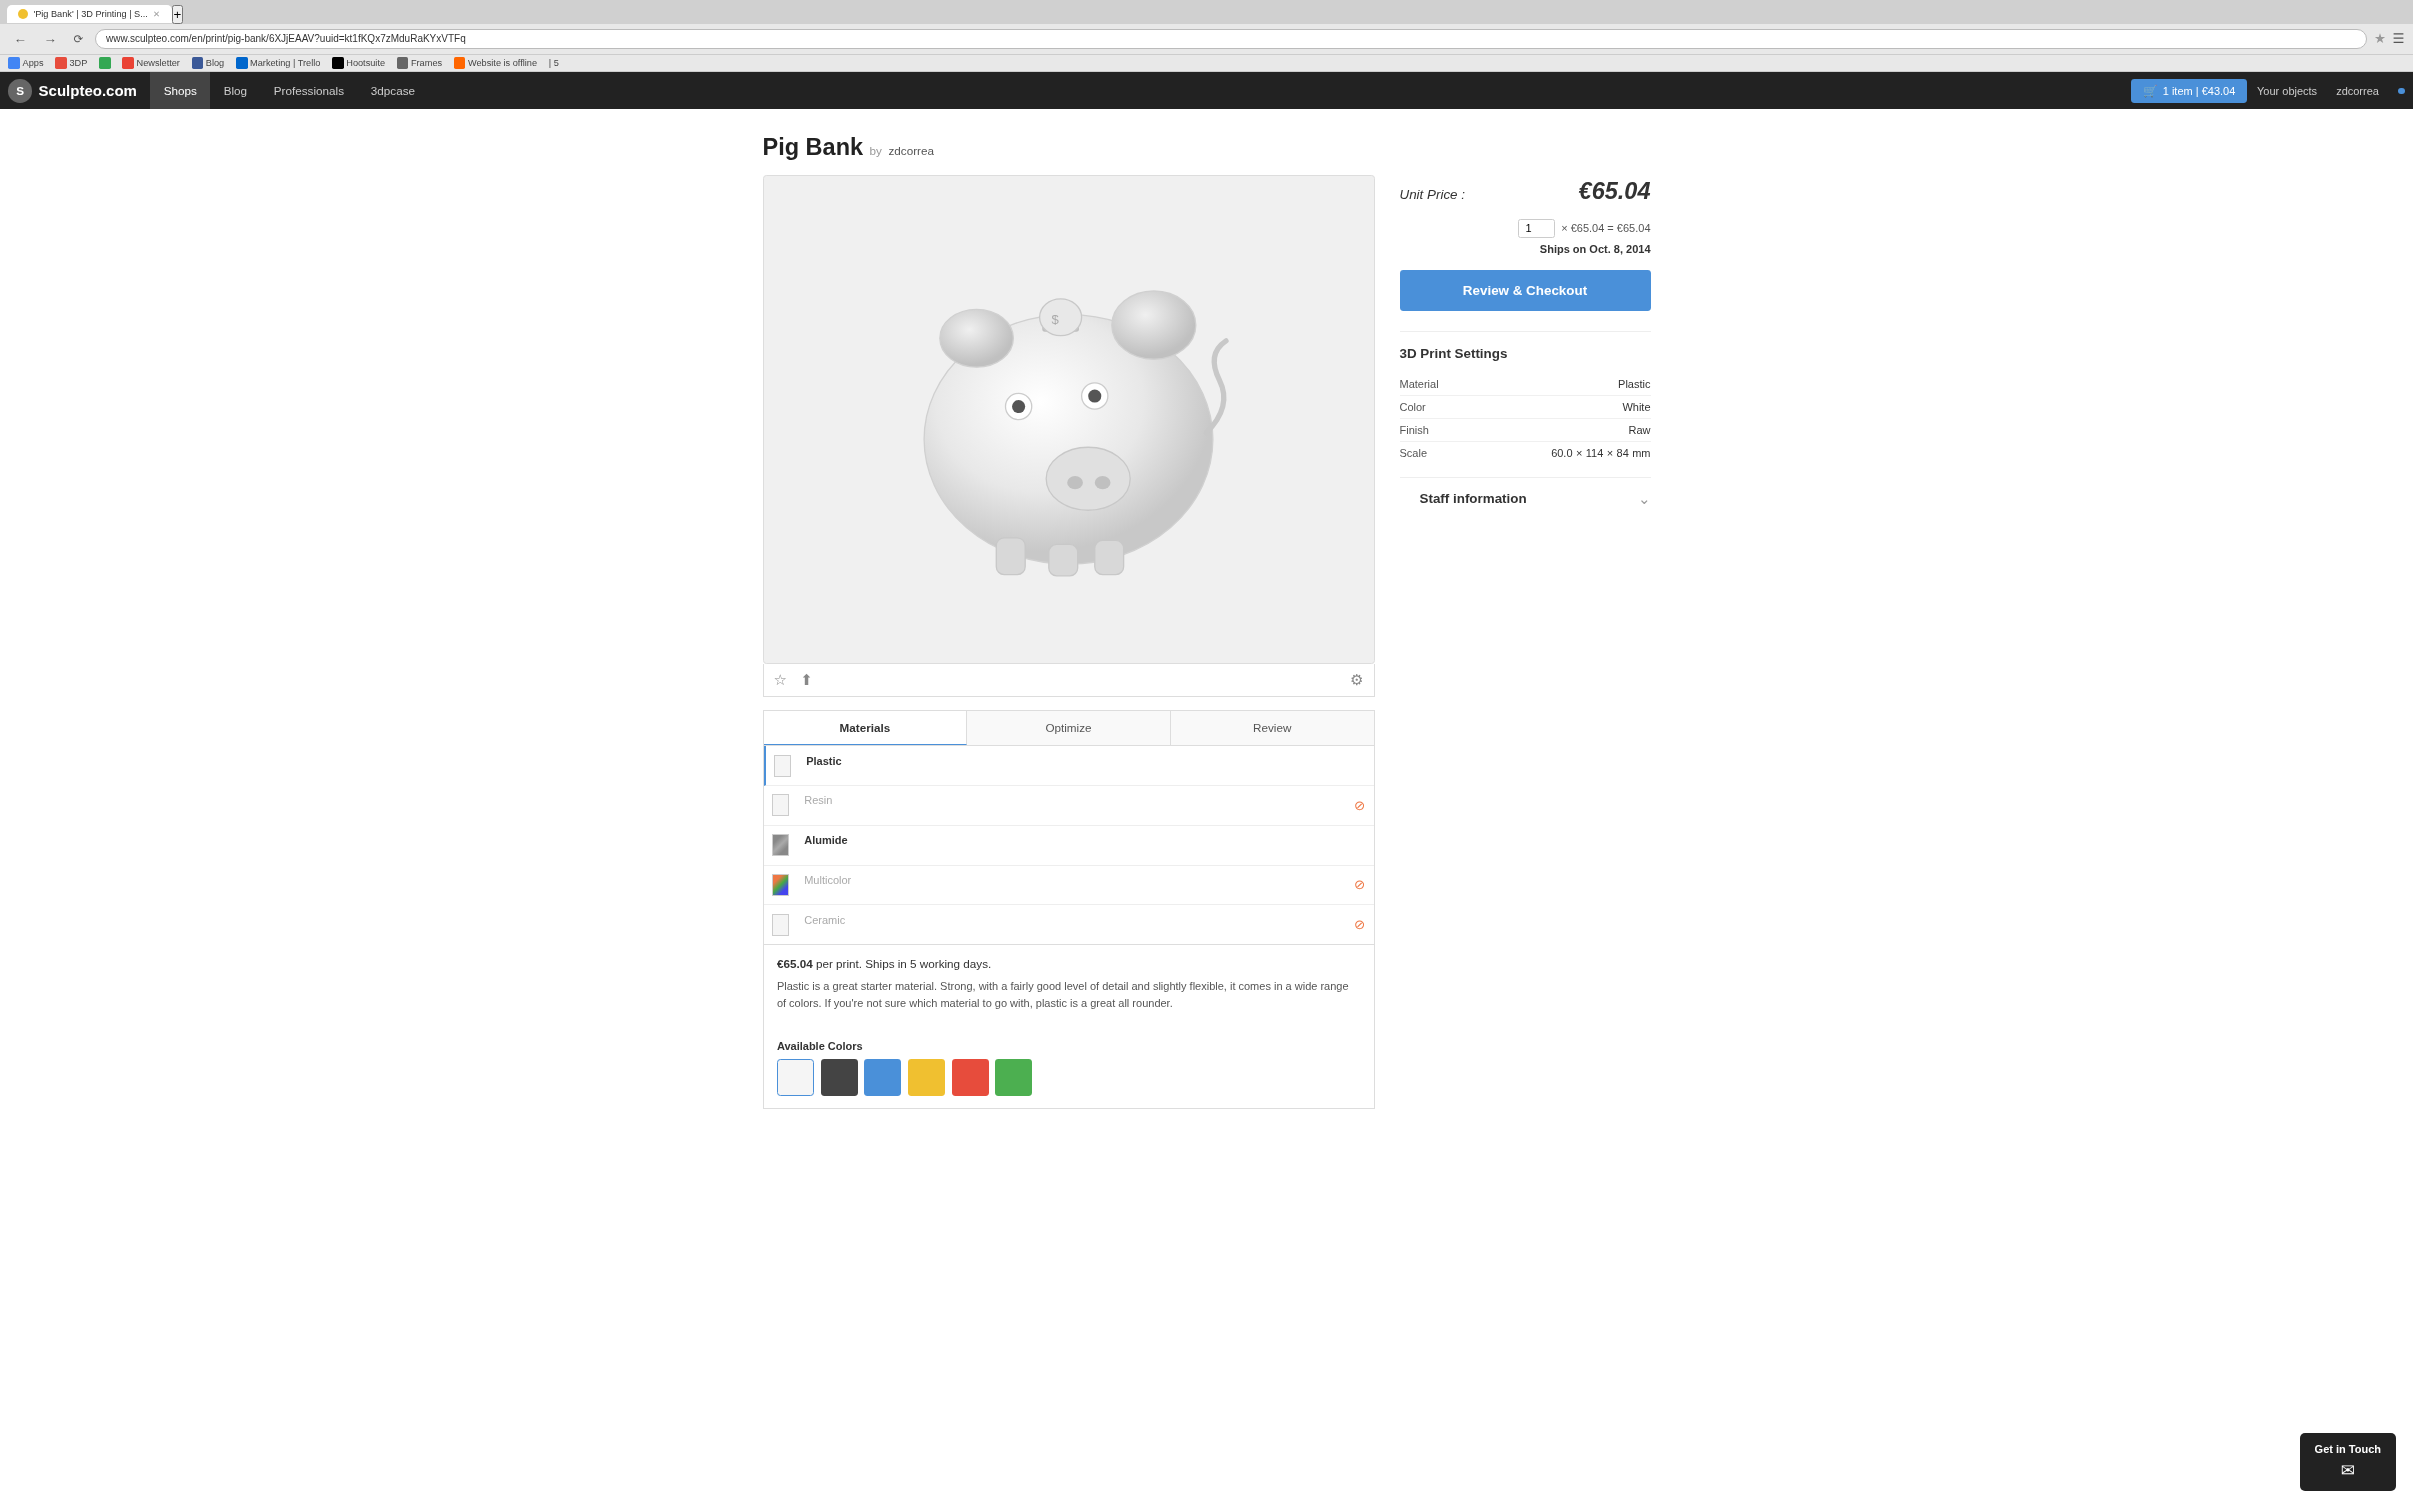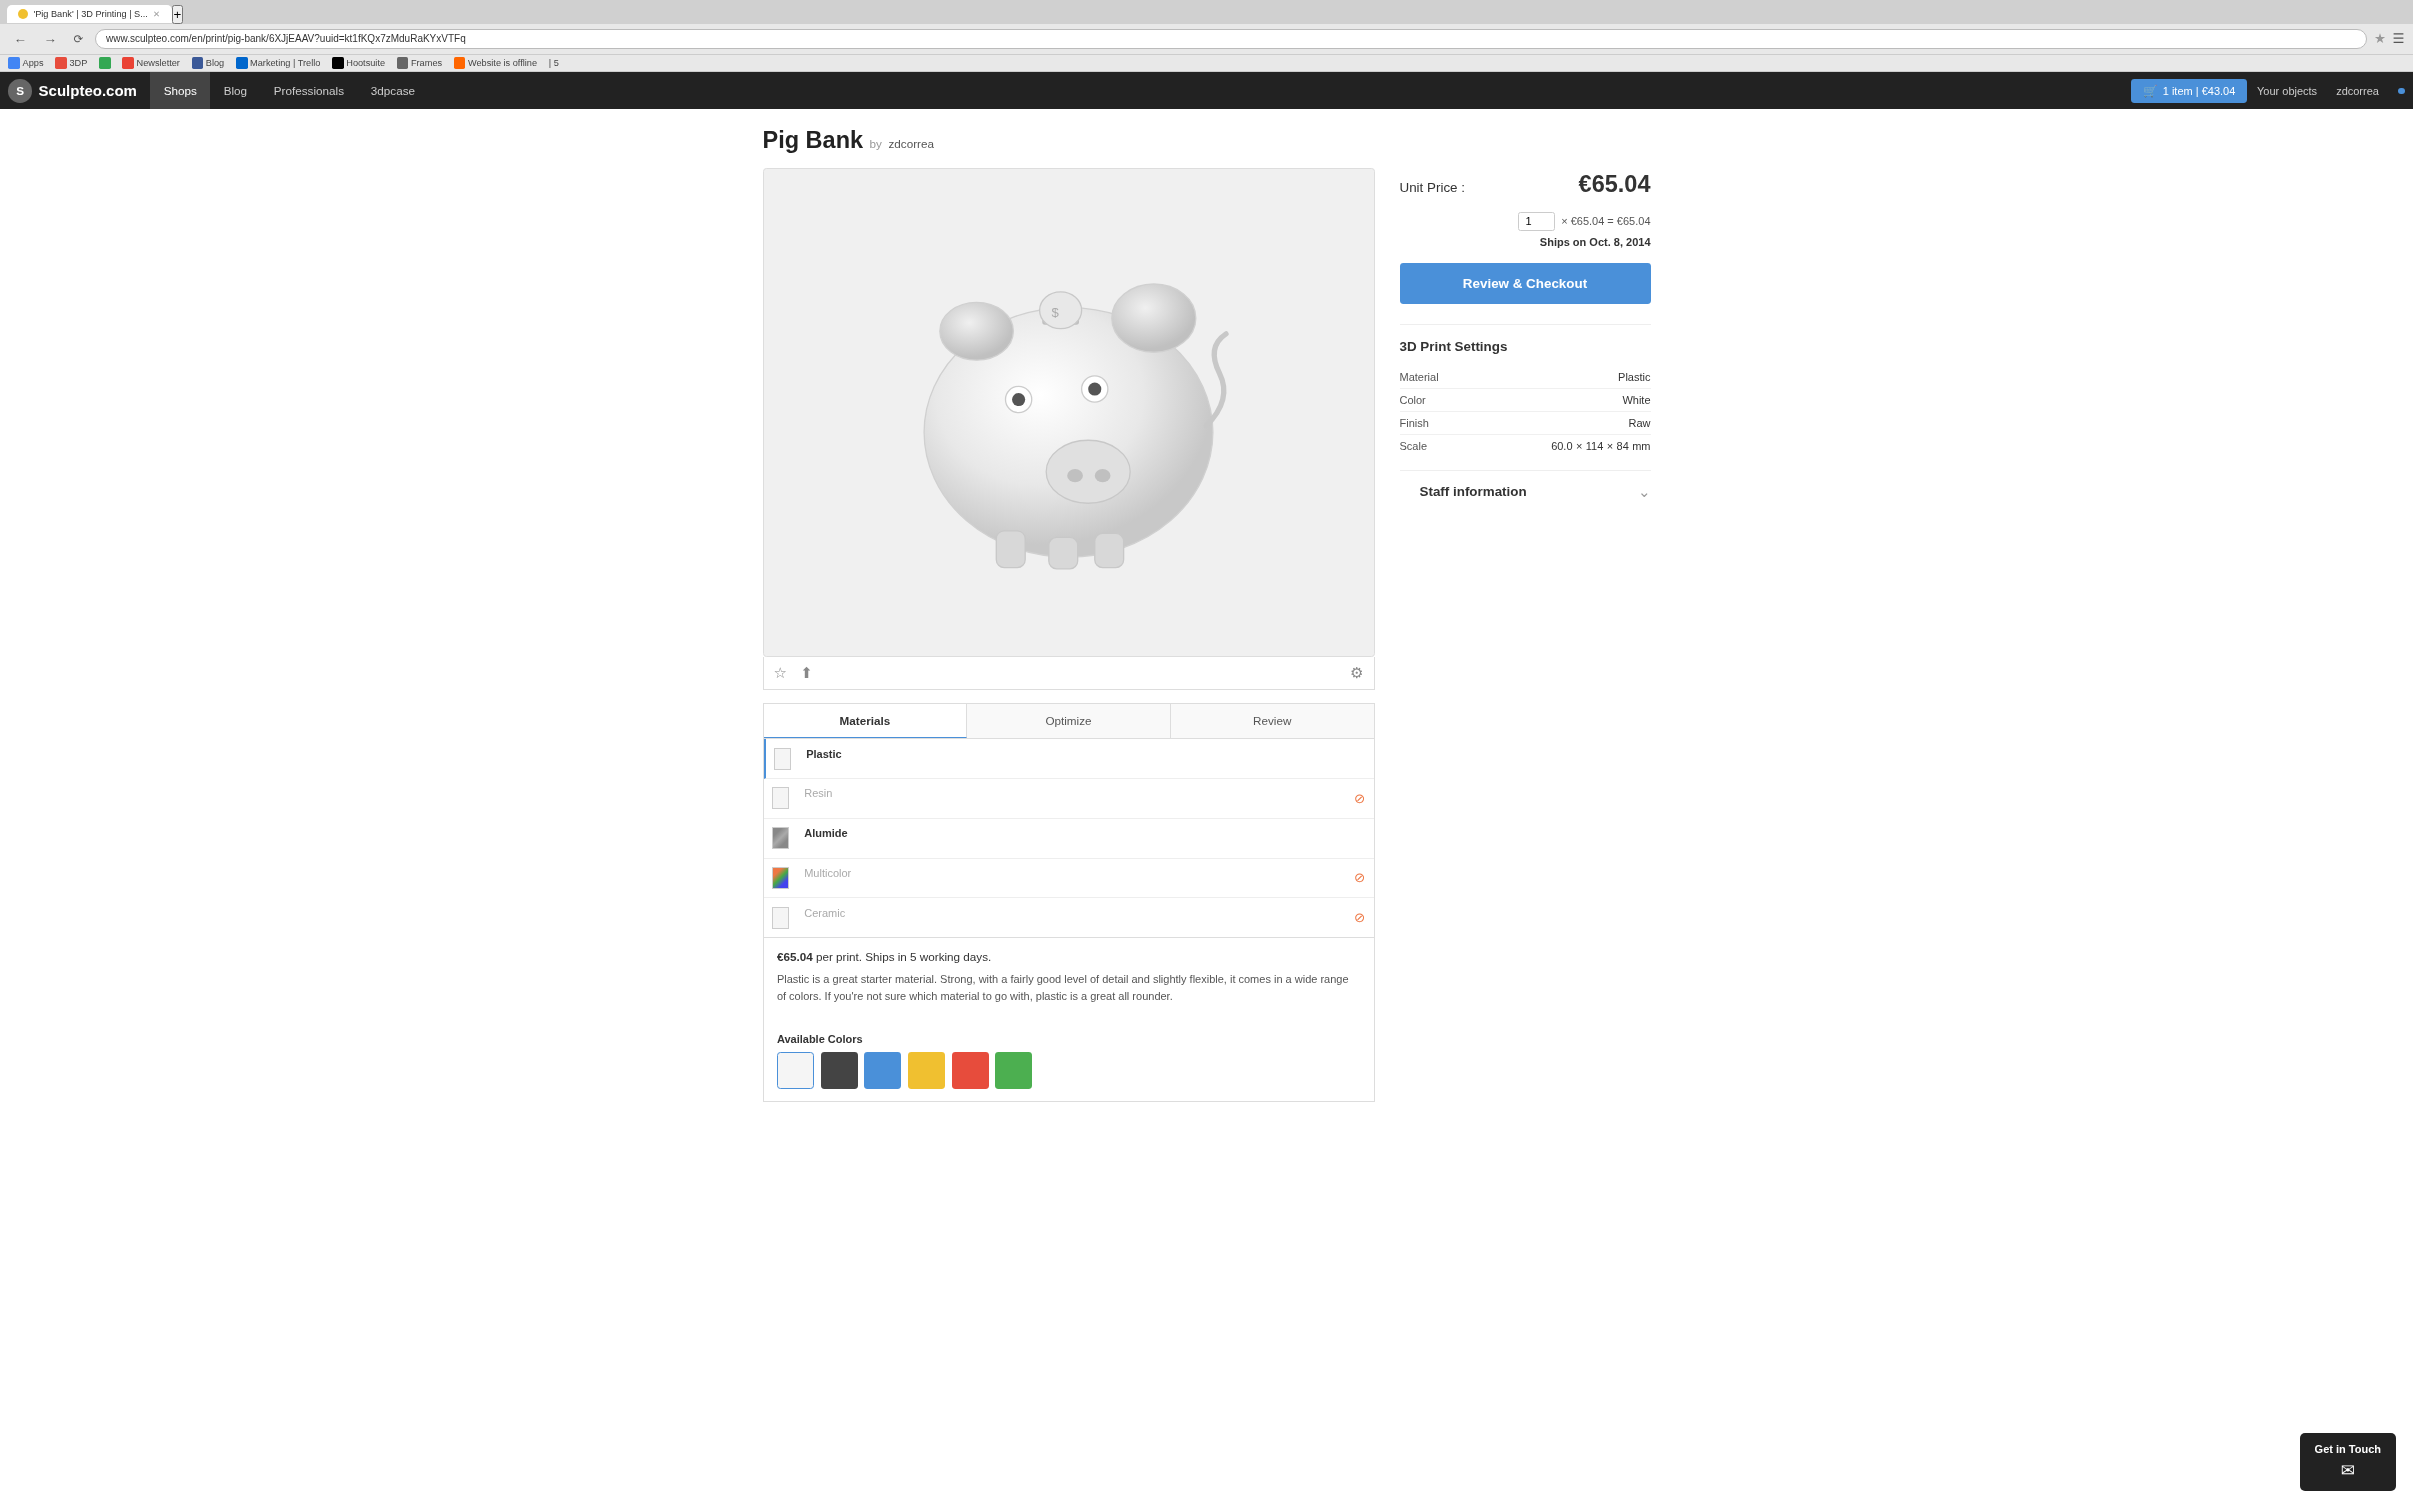--- a/index.html
+++ b/index.html
@@ -38,21 +38,21 @@
     .logo-circle { width: 23.5px; height: 23.5px; background: #666; border-radius: 50%; display: flex; align-items: center; justify-content: center; color: white; font-size: 11.7px; font-weight: bold; }
     .nav-links { display: flex; align-items: center; flex: 1; }
     .nav-link { color: #ccc; text-decoration: none; padding: 0 13.4px; height: 37px; display: flex; align-items: center; font-size: 11.7px; cursor: pointer; }
     .nav-link.active { background: #444; color: #fff; }
     .cart-btn { background: #4a90d9; color: #fff; padding: 5px 11.7px; border-radius: 3.4px; font-size: 11px; display: flex; align-items: center; gap: 5px; cursor: pointer; margin-right: 10px; }
     .cart-icon { font-size: 11.7px; }
     .user-links { color: #ccc; font-size: 11px; display: flex; align-items: center; gap: 19px; }
     .user-dot { width: 6.7px; height: 6.7px; background: #4a90d9; border-radius: 50%; display: inline-block; }
 
     
-    .page-content { max-width: 922px; margin: 0 auto; padding: 18px 17px; }
+    .page-content { max-width: 922px; margin: 0 auto; padding: 25px 17px; }
     .page-title { font-size: 23.5px; font-weight: bold; color: #222; margin-bottom: 13.4px; }
     .page-title .by { font-size: 11.7px; font-weight: normal; color: #999; }
     .page-title .author { font-size: 11.7px; font-weight: normal; color: #555; }
 
     .main-layout { display: flex; gap: 25px; }
     .left-col { flex: 1; }
     .right-col { width: 251px; flex-shrink: 0; }
 
     
     .product-image-container { background: #f0f0f0; border: 0.8px solid #ddd; border-radius: 3.4px; width: 100%; aspect-ratio: 1 / 0.8; position: relative; display: flex; align-items: center; justify-content: center; overflow: hidden; margin-bottom: 0; }
@@ -93,21 +93,21 @@
     .color-swatches { display: flex; gap: 6.7px; flex-wrap: wrap; }
     .color-swatch { width: 37px; height: 37px; border-radius: 3.4px; cursor: pointer; border: 1.7px solid transparent; }
     .color-swatch.white-swatch { background: #f5f5f5; border: 1.7px solid #4a90d9; }
     .color-swatch.dark { background: #444; }
     .color-swatch.blue { background: #4a90d9; }
     .color-swatch.yellow { background: #f0c030; }
     .color-swatch.red { background: #e74c3c; }
     .color-swatch.green { background: #4caf50; }
 
     
-    .unit-price-row { display: flex; justify-content: space-between; align-items: baseline; margin-bottom: 13.4px; margin-top: 3.4px; }
+    .unit-price-row { display: flex; justify-content: space-between; align-items: baseline; margin-bottom: 13.4px; margin-top: 3.4px; font-style: italic; }
     .unit-price-label { font-size: 13.4px; color: #333; }
     .unit-price-value { font-size: 23.5px; font-weight: bold; color: #333; }
     .quantity-row { display: flex; align-items: center; justify-content: flex-end; gap: 6.7px; margin-bottom: 5px; font-size: 11px; color: #555; }
     .qty-input { width: 37px; border: 0.8px solid #ccc; border-radius: 2.5px; padding: 2.5px 5px; text-align: center; font-size: 11px; }
     .ships-row { text-align: right; font-size: 11px; color: #333; font-weight: bold; margin-bottom: 15px; }
     .checkout-btn { width: 100%; background: #4a90d9; color: #fff; border: none; padding: 13.4px; font-size: 13.4px; font-weight: bold; border-radius: 3.4px; cursor: pointer; margin-bottom: 20px; }
 
     .settings-section { border-top: 0.8px solid #eee; padding-top: 13.4px; }
     .settings-title { font-size: 13.4px; font-weight: bold; color: #333; margin-bottom: 11.7px; }
     .settings-row { display: flex; justify-content: space-between; padding: 5px 0; font-size: 11px; color: #555; border-bottom: 0.8px solid #f0f0f0; }

